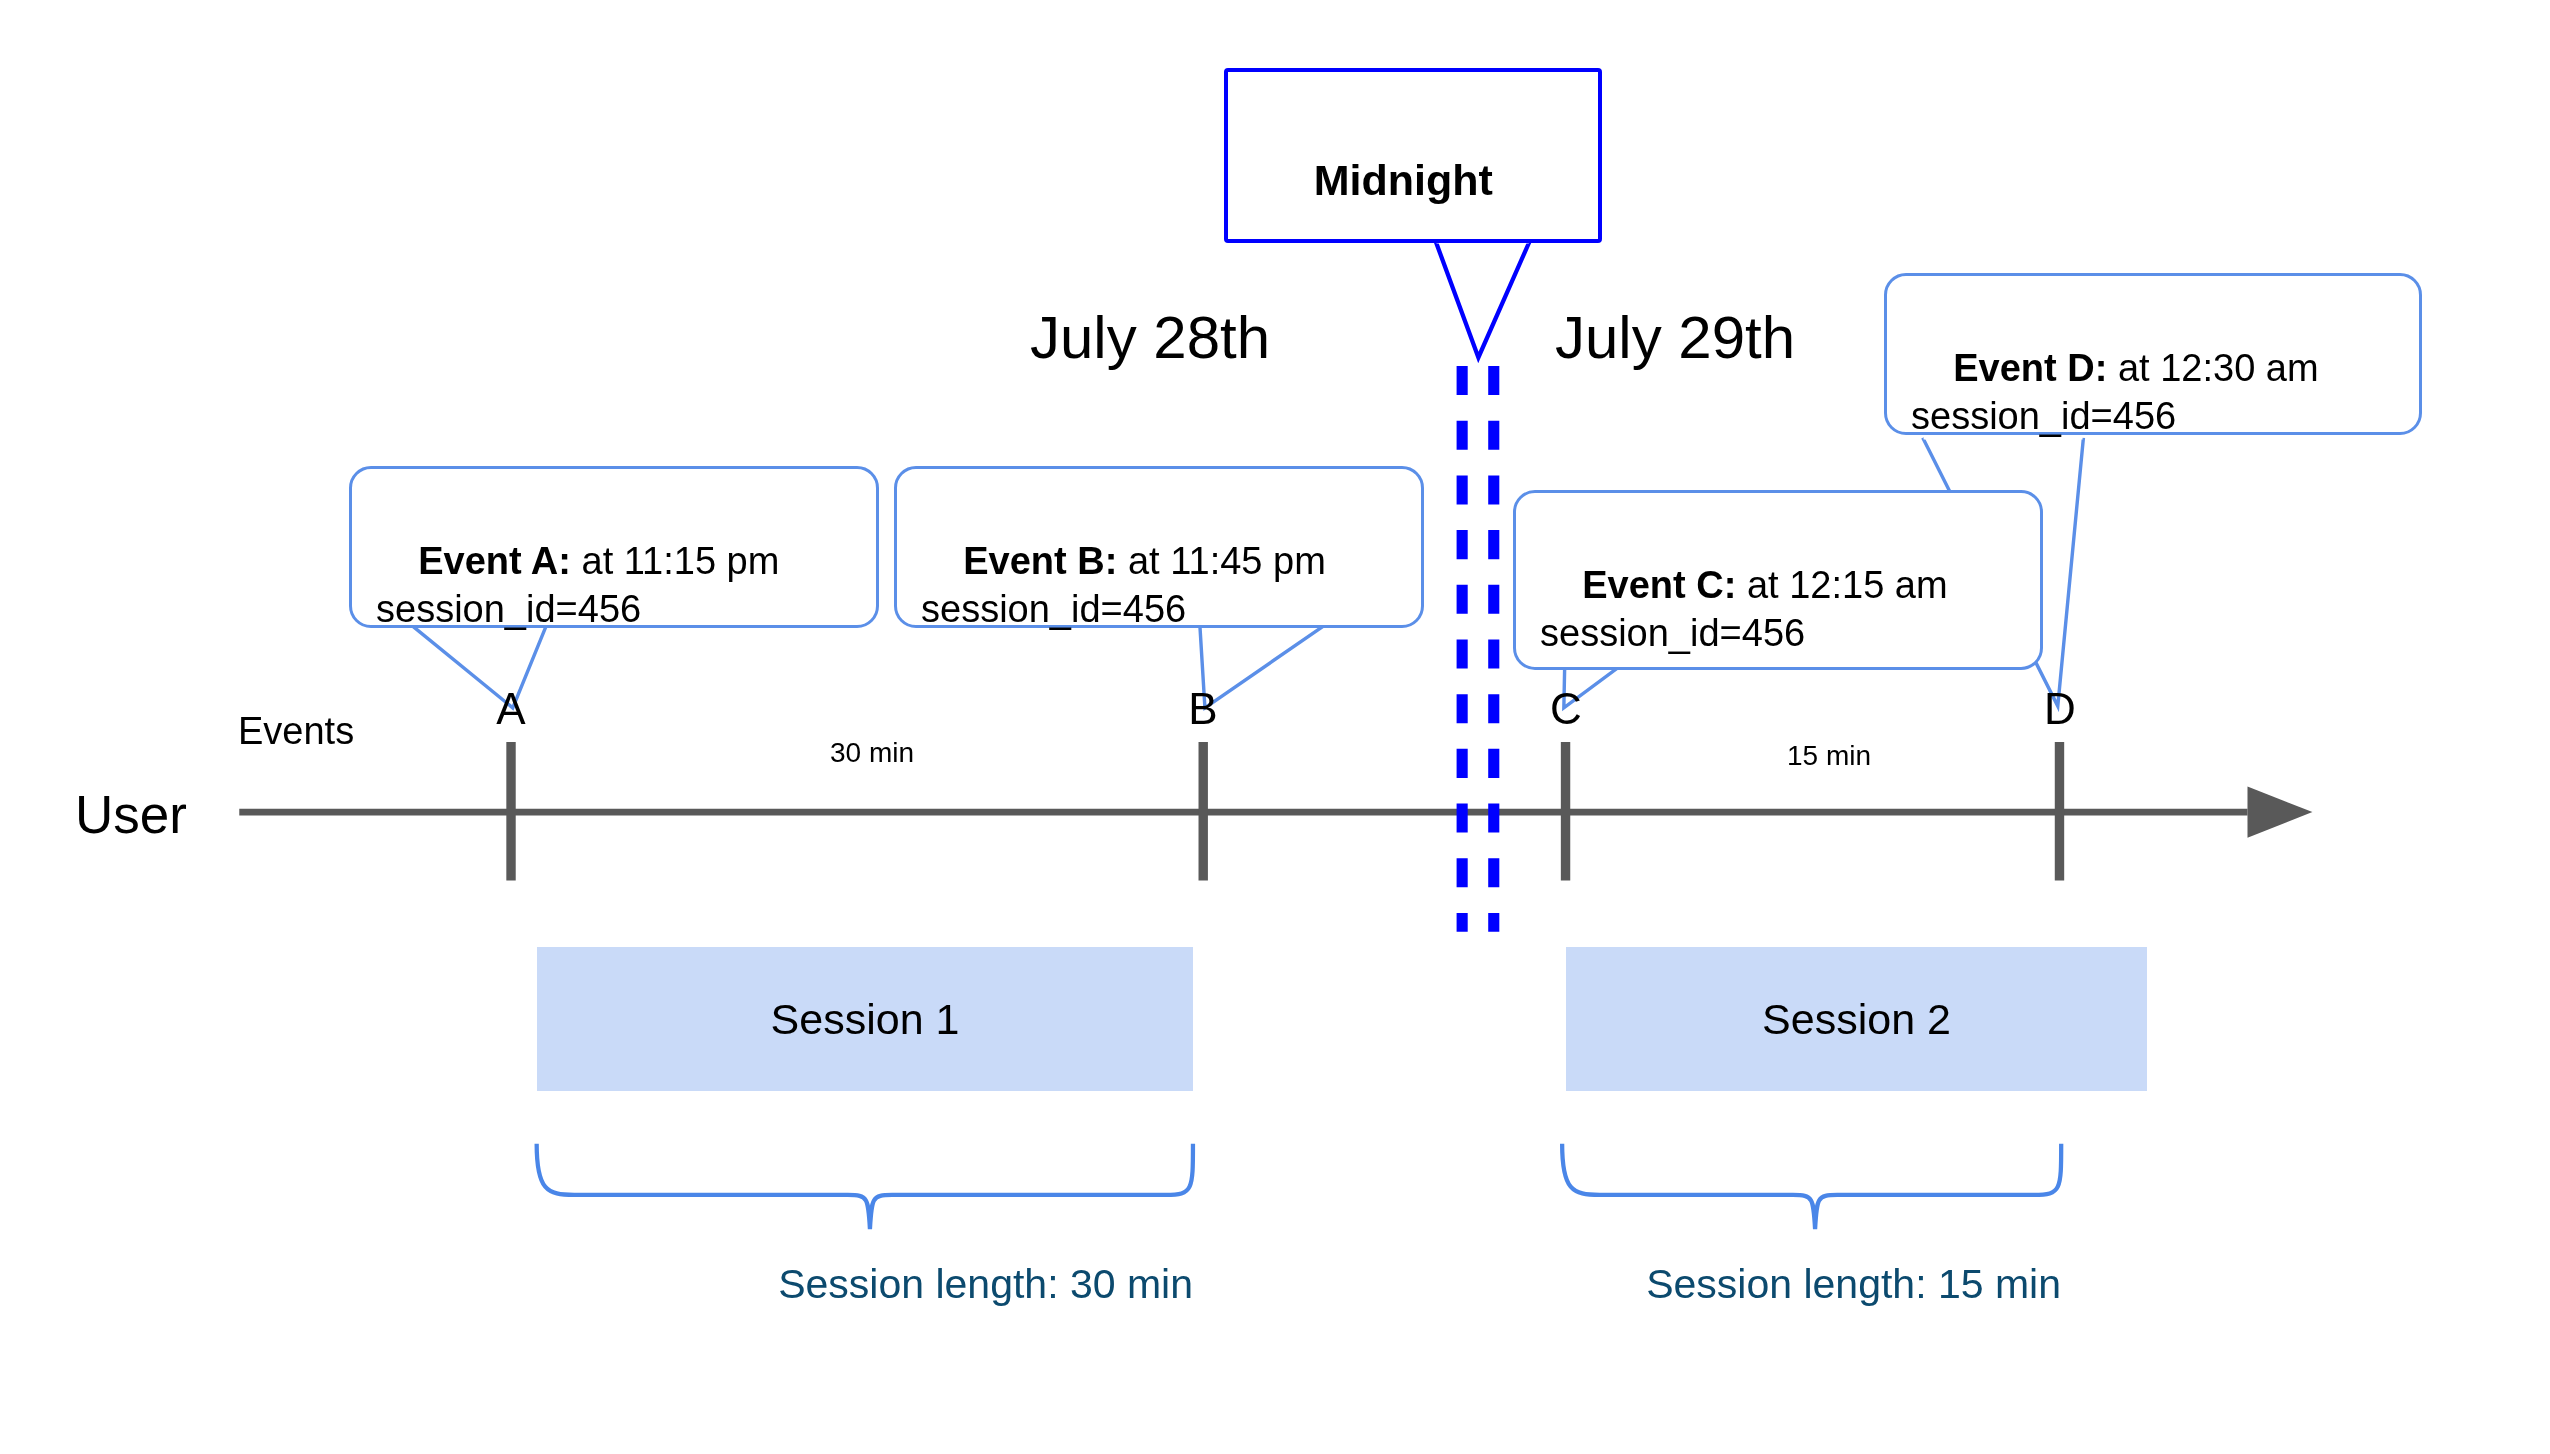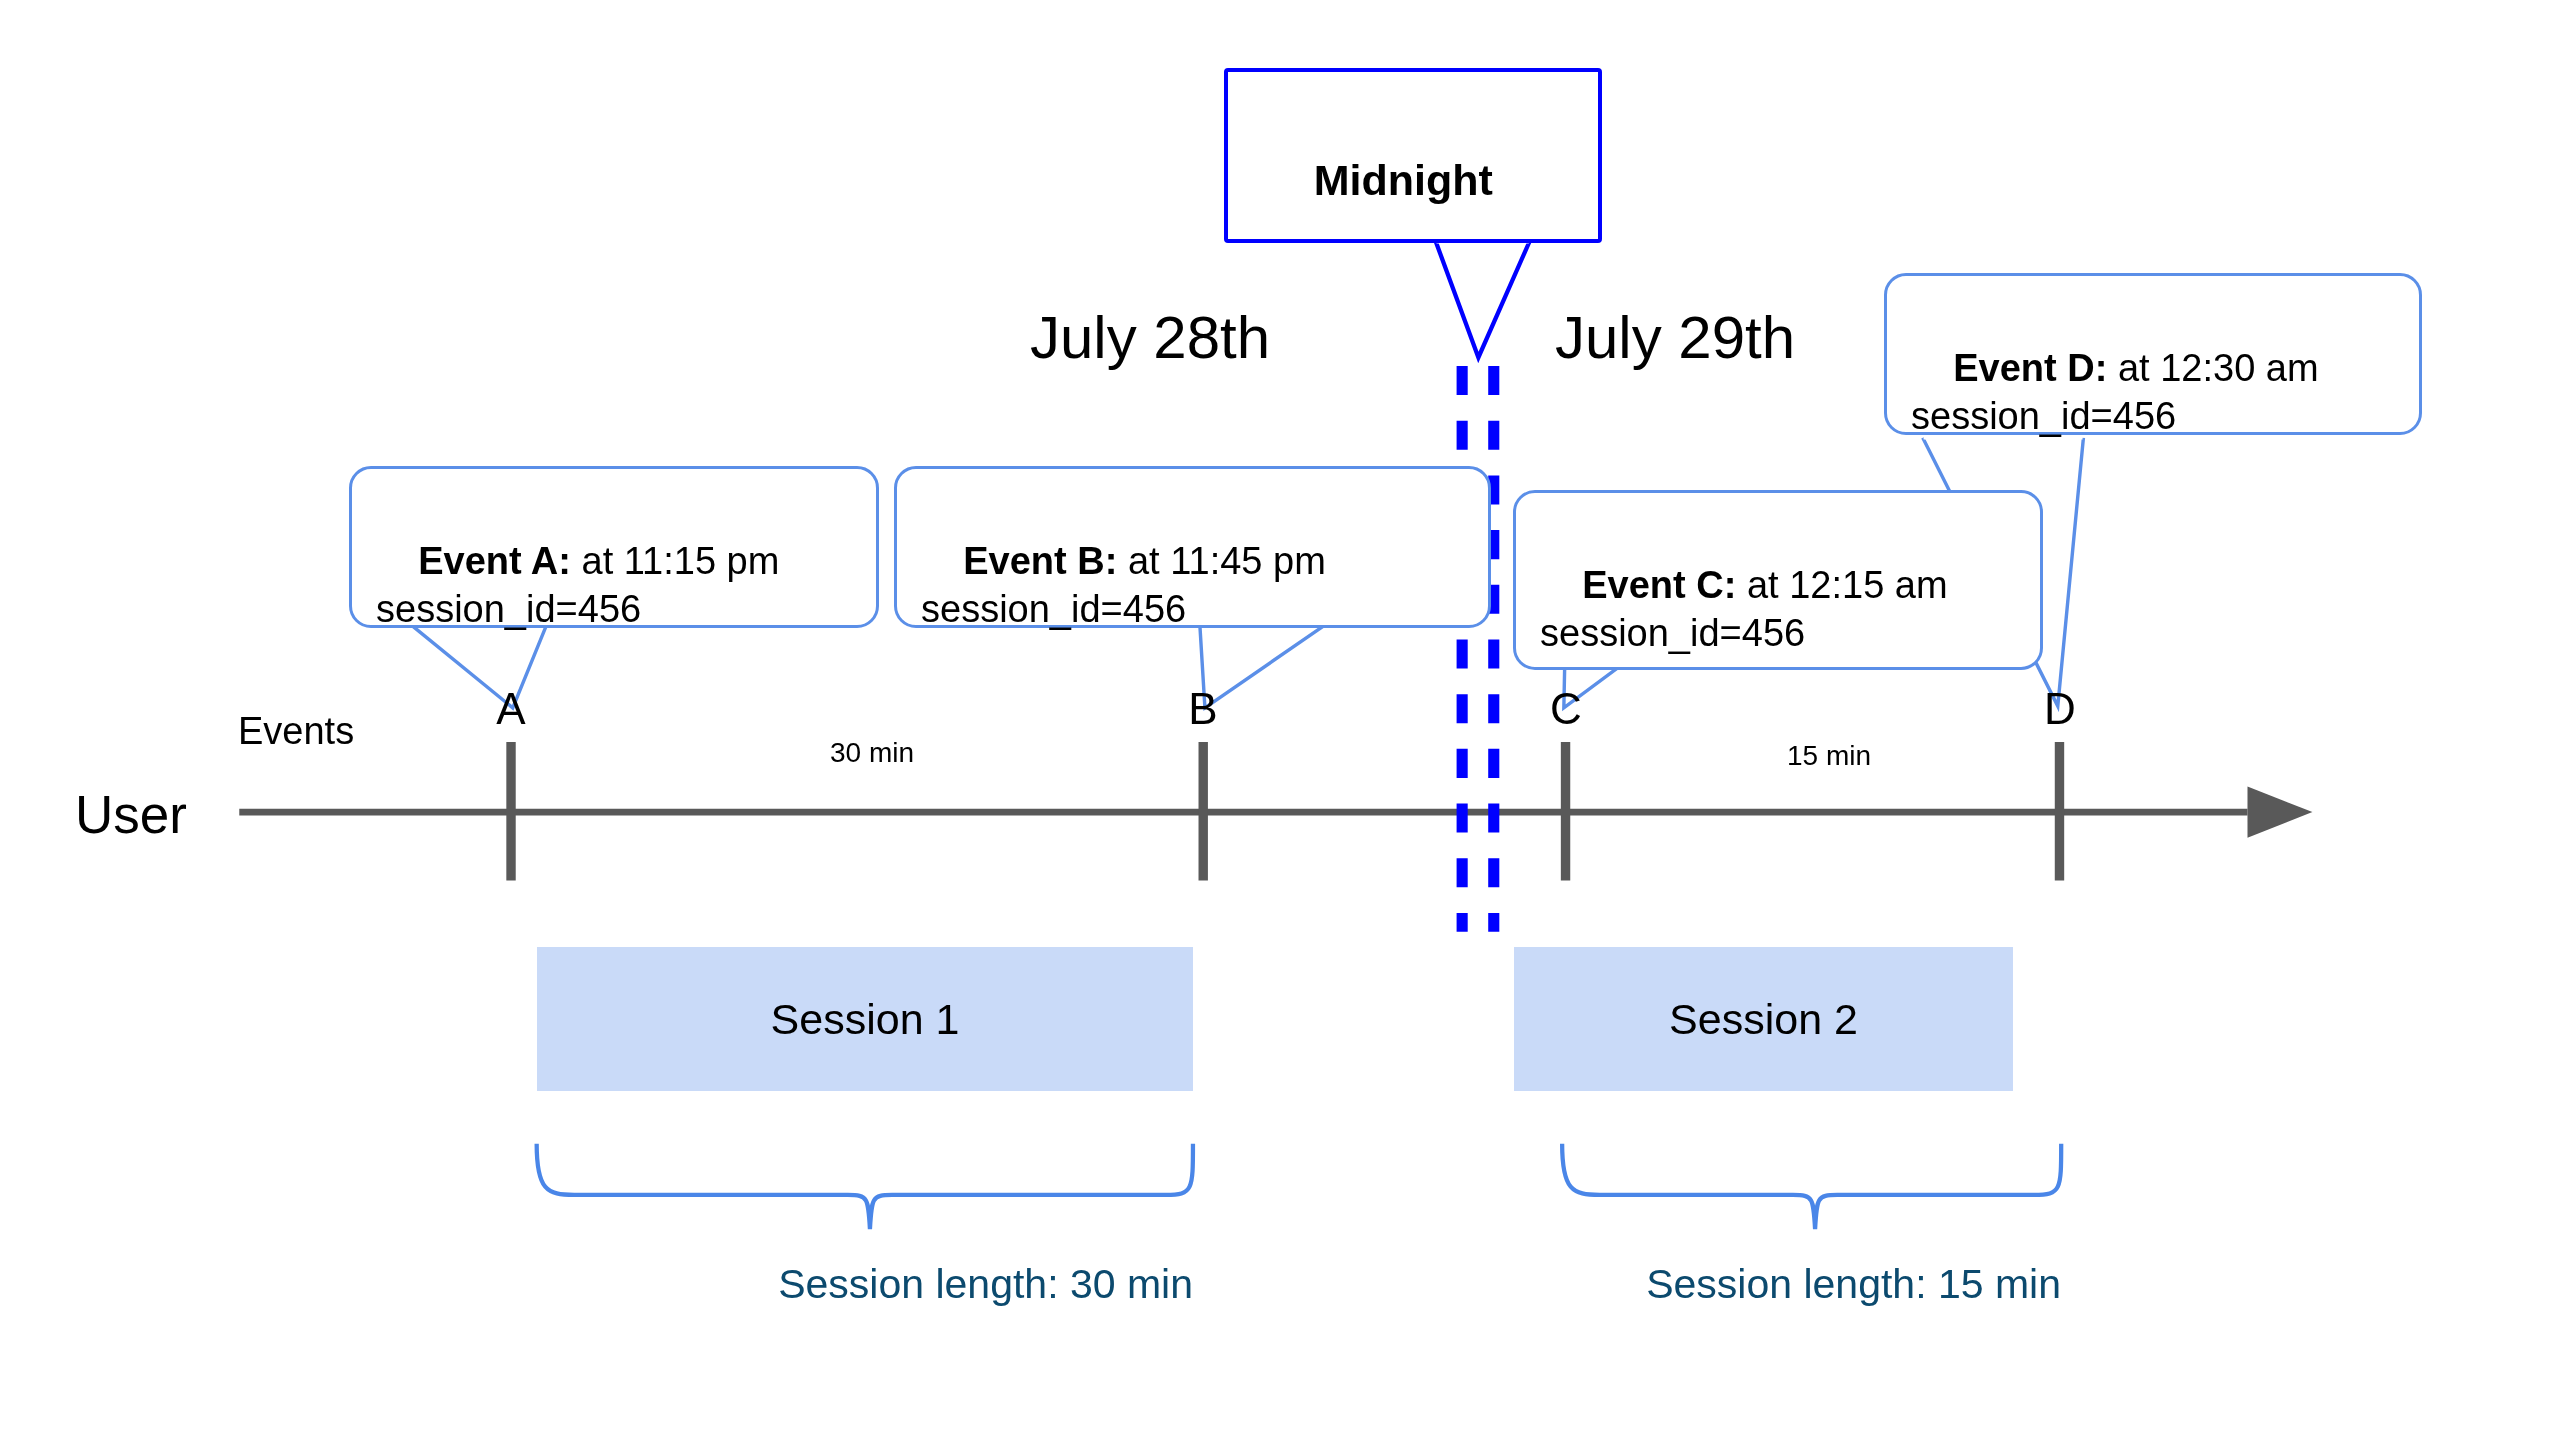--- a/index.html
+++ b/index.html
@@ -177,21 +177,21 @@
 
   <div class="lbl lbl-date" style="left:1030px; top:303px;">July 28th</div>
 
   <div class="lbl lbl-date" style="left:1555px; top:303px;">July 29th</div>
 
   <div class="bubble" style="left:321px; top:466px; width:530px; height:162px;margin-left:28px;">
     <b>Event A:</b><span> at 11:15 pm</span>
 <span>session_id=456</span>
   </div>
 
-  <div class="bubble" style="left:894px; top:466px; width:597px; height:162px;">
+  <div class="bubble" style="left:894px; top:466px; width:530px; height:162px;">
     <b>Event B:</b><span> at 11:45 pm</span>
 <span>session_id=456</span>
   </div>
 
   <div class="bubble" style="left:1513px; top:490px; width:530px; height:180px;">
     <b>Event C:</b><span> at 12:15 am</span>
 <span>session_id=456</span>
   </div>
 
   <div class="bubble" style="left:1884px; top:273px; width:538px; height:162px;">
@@ -212,21 +212,21 @@
   <div class="lbl lbl-marker" style="left:2026px; top:684px;">D</div>
 
   <div class="lbl lbl-interval" style="left:761px; top:737px;">30 min</div>
 
   <div class="lbl lbl-interval" style="left:1718px; top:740px;">15 min</div>
 
   <div class="session-box" style="left:537px; top:947px; width:656px; height:144px;">
     <span>Session 1</span>
   </div>
 
-  <div class="session-box" style="left:1514px; top:947px; width:499px; height:144px;">
+  <div class="session-box" style="left:1566px; top:947px; width:581px; height:144px;">
     <span>Session 2</span>
   </div>
 
   <div class="lbl lbl-sesslen" style="left:537px; top:1261px; width:656px;">Session length: 30 min</div>
 
   <div class="lbl lbl-sesslen" style="left:1562px; top:1261px; width:499px;">Session length: 15 min</div>
 
 </div>
 
 

